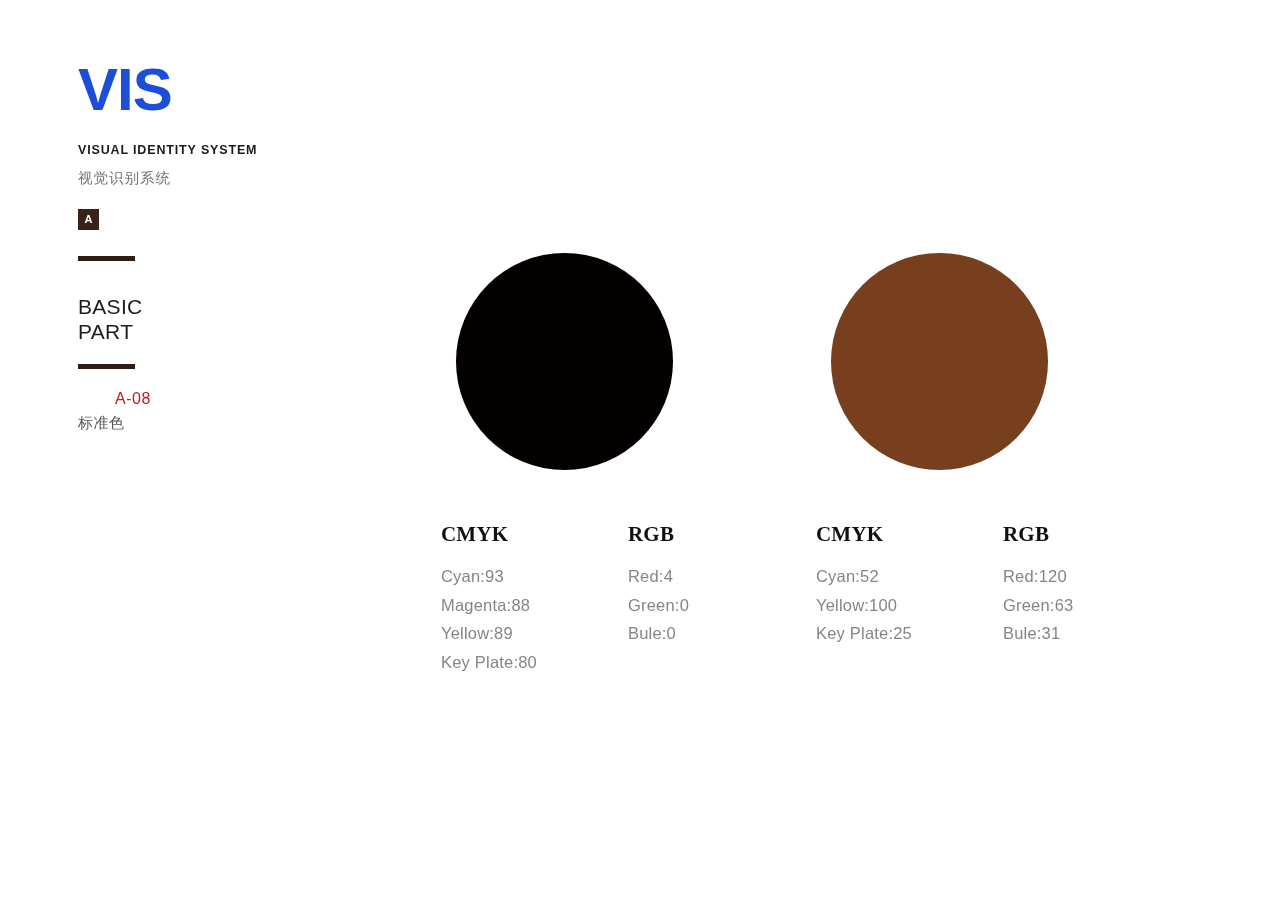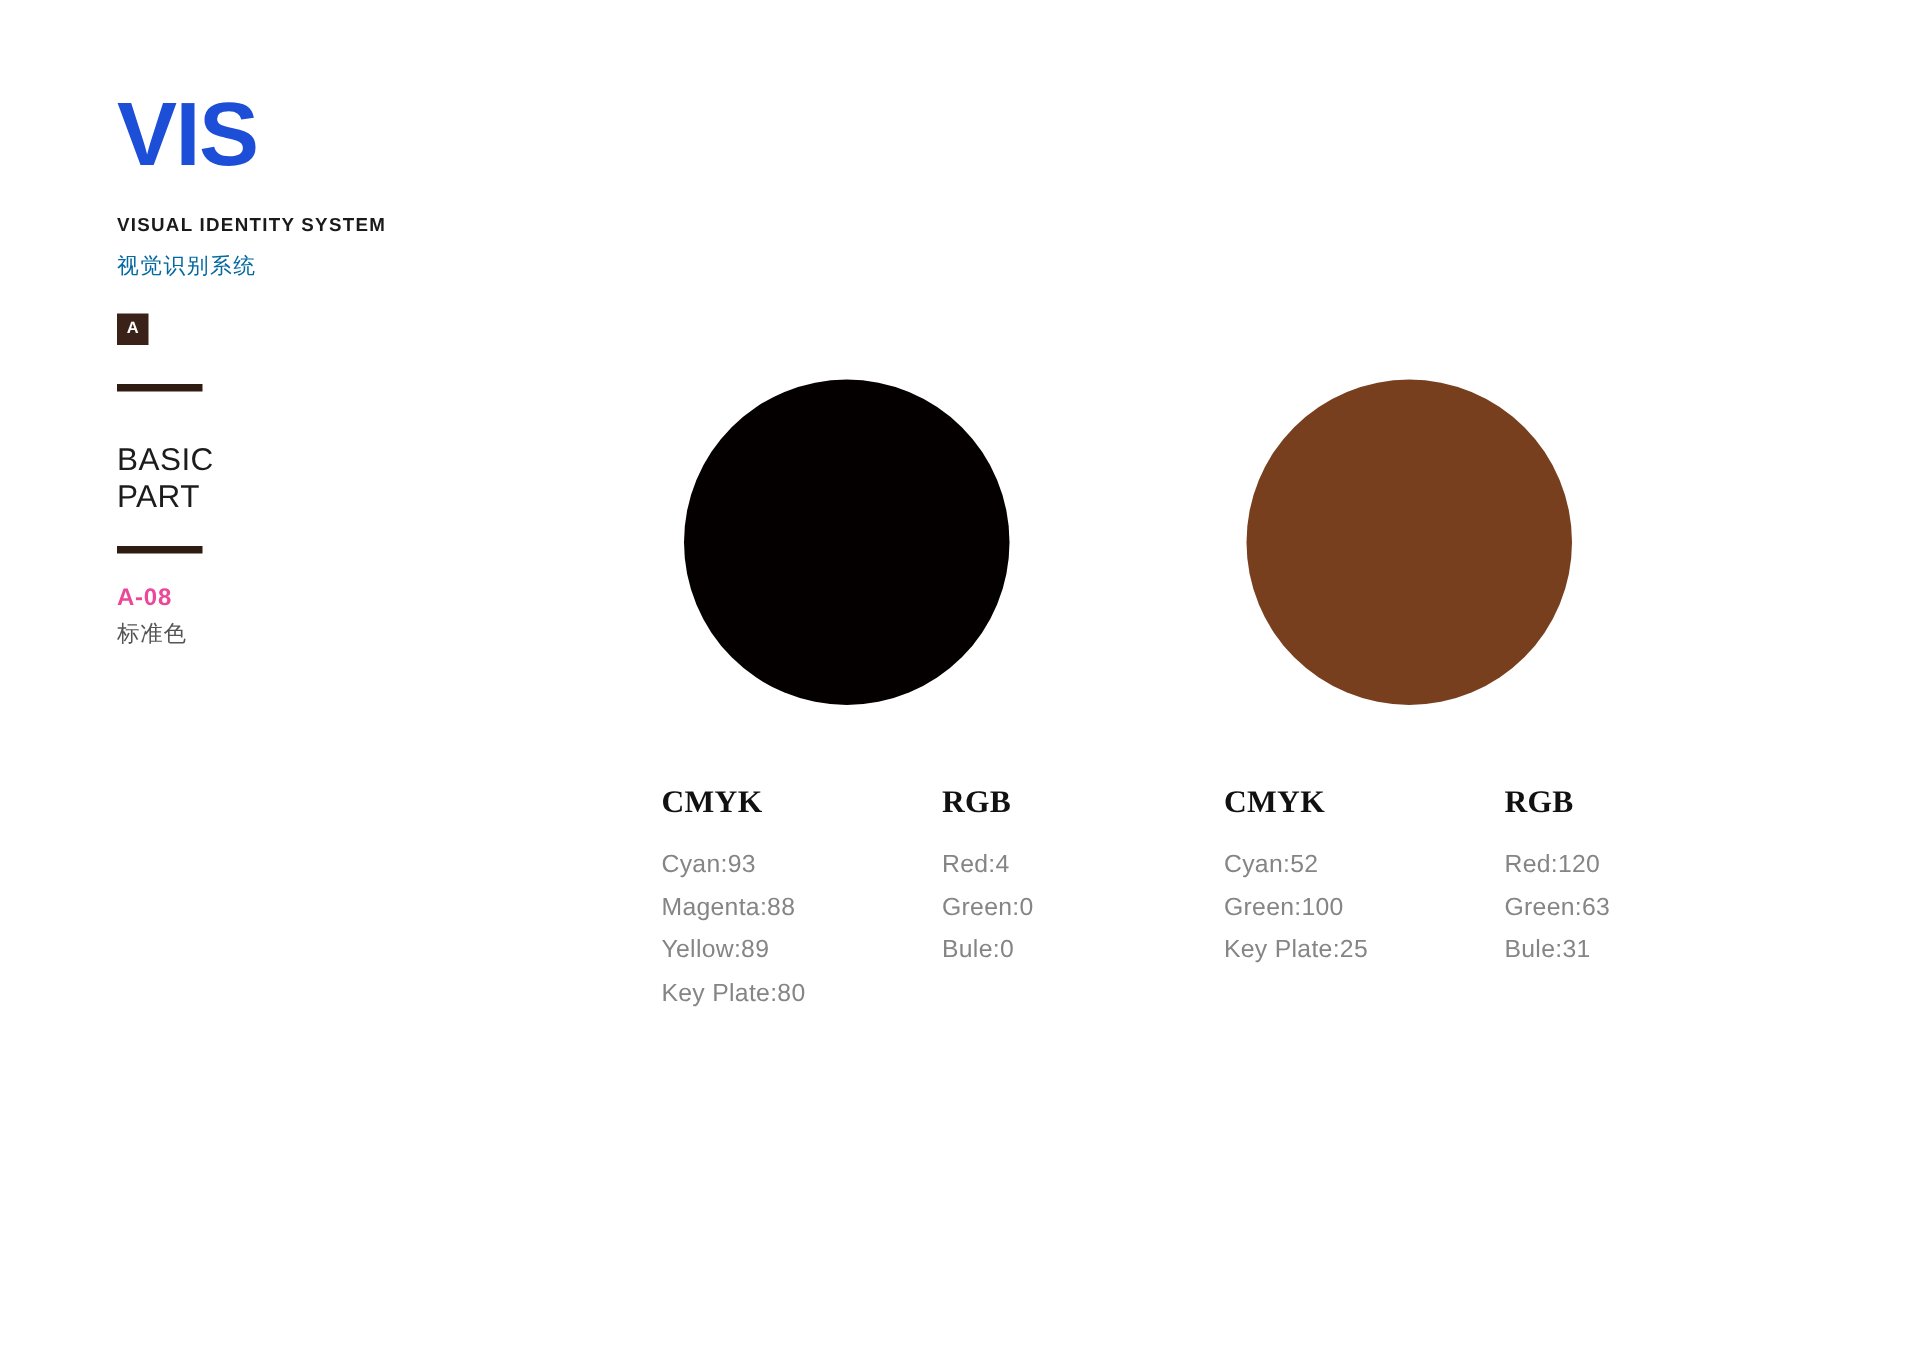--- a/index.html
+++ b/index.html
@@ -52,21 +52,21 @@
     line-height: 14px;
     white-space: nowrap;
   }
 
   .vis-subtitle-cn {
     margin-top: 13px;
     font-family: "Liberation Serif", "DejaVu Serif", serif;
     font-size: 14.5px;
     font-weight: normal;
     letter-spacing: 1px;
-    color: #0369a1;
+    color: #737373;
     line-height: 16px;
     white-space: nowrap;
   }
 
   .section-badge {
     margin-top: 23px;
     width: 21px;
     height: 21px;
     background: #3a2218;
     display: flex;
@@ -96,24 +96,25 @@
     font-weight: normal;
     line-height: 25px;
     color: #1c1c1c;
     letter-spacing: 0.3px;
   }
 
   .page-code {
     margin-top: 20px;
     font-family: "Liberation Sans", sans-serif;
     font-size: 16px;
-    font-weight: bold;
-    color: #ec4899;
+    font-weight: normal;
+    color: #b91c1c;
     line-height: 19px;
     letter-spacing: 0.5px;
+    margin-left: 37px;
   }
   .page-code-cn {
     margin-top: 6px;
     font-family: "Liberation Sans", sans-serif;
     font-size: 15px;
     font-weight: normal;
     color: #555555;
     line-height: 18px;
     letter-spacing: 0.5px;
   }
@@ -225,21 +226,21 @@
       </div>
     </div>
 
     <div class="swatch swatch-2">
       <div class="circle" style="background: rgb(120, 63, 31);"></div>
 
       <div class="specs">
         <div class="spec-col spec-col-cmyk">
           <div class="spec-head">CMYK</div>
           <div class="spec-line">Cyan:52</div>
-          <div class="spec-line">Green:100</div>
+          <div class="spec-line">Yellow:100</div>
           <div class="spec-line">Key Plate:25</div>
         </div>
 
         <div class="spec-col spec-col-rgb">
           <div class="spec-head">RGB</div>
           <div class="spec-line">Red:120</div>
           <div class="spec-line">Green:63</div>
           <div class="spec-line">Bule:31</div>
         </div>
       </div>

